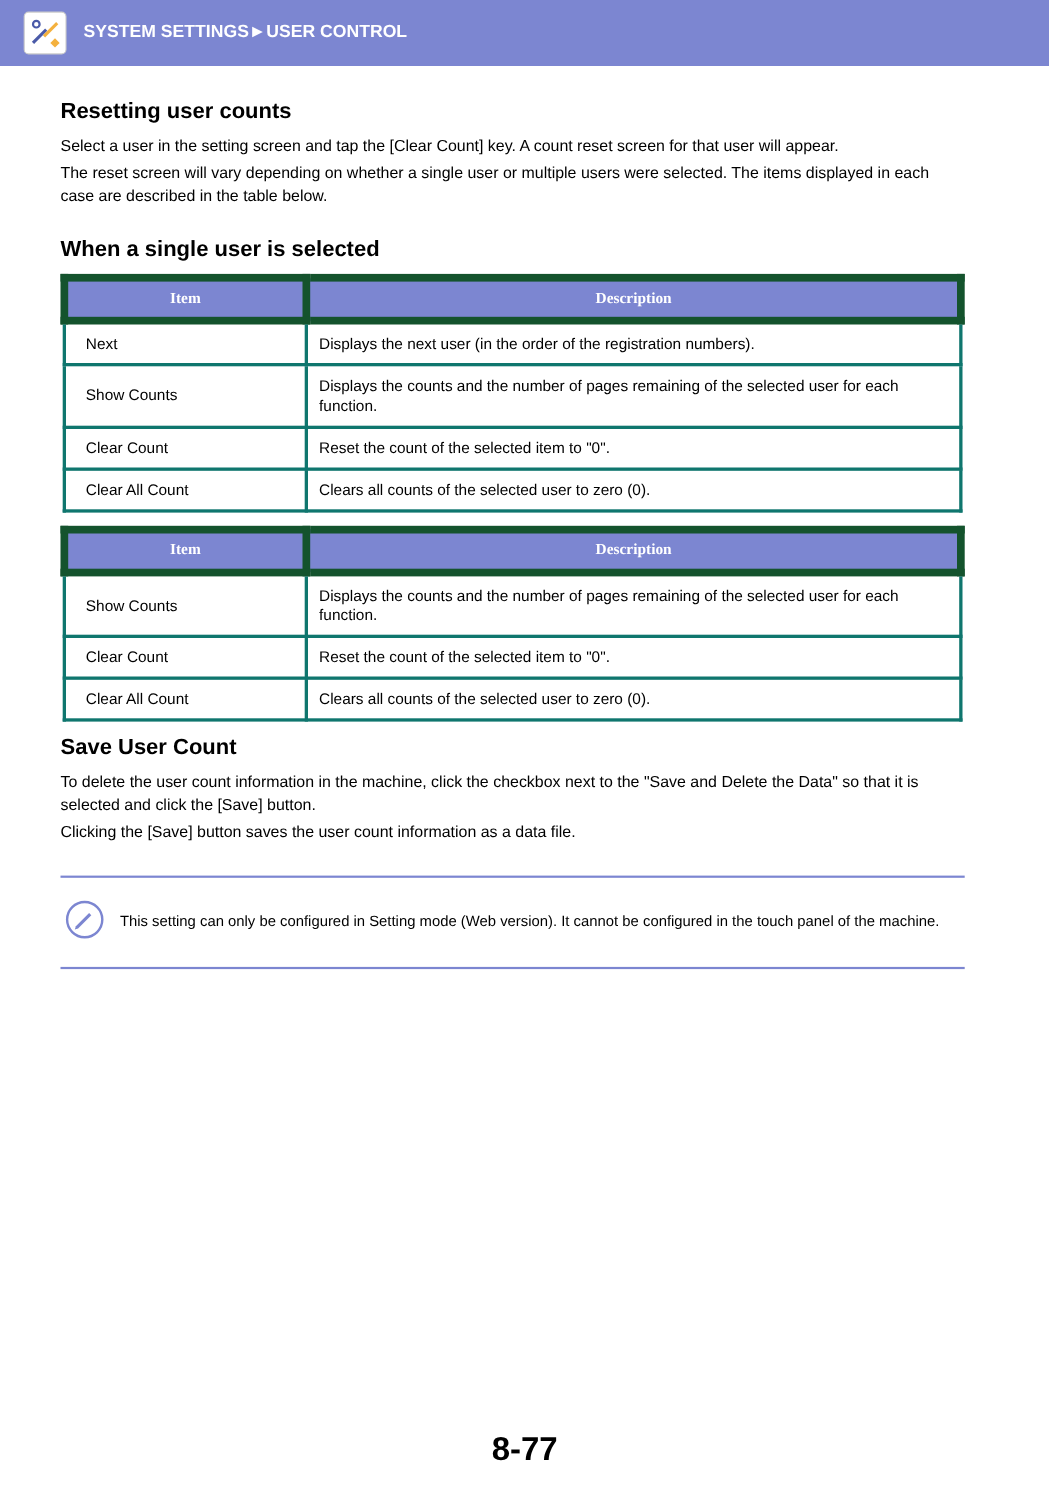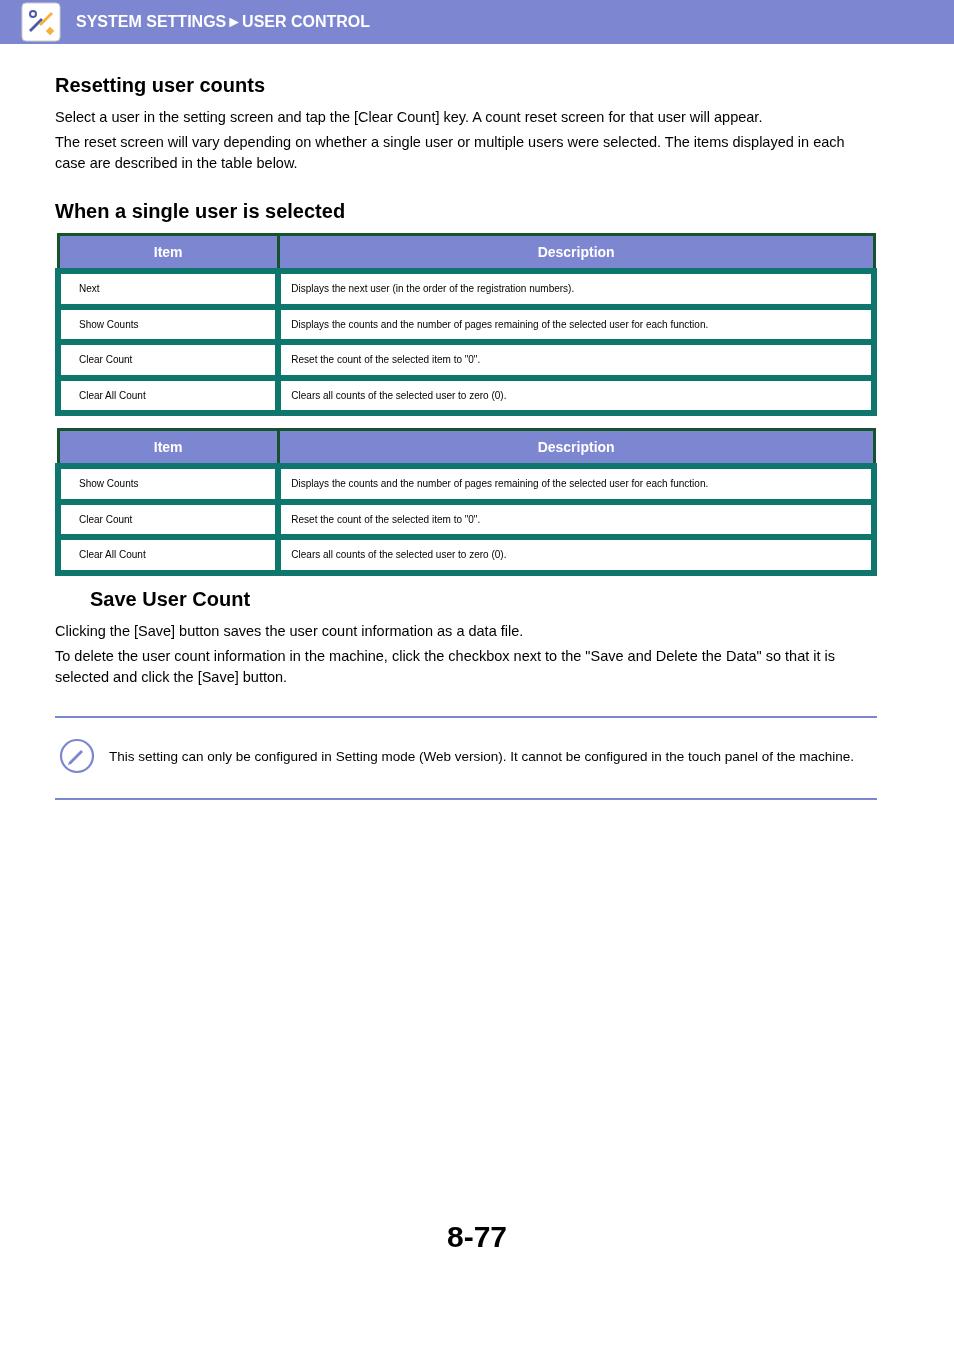--- a/index.html
+++ b/index.html
@@ -5,21 +5,21 @@
   * { box-sizing: border-box; margin: 0; padding: 0; }
   body {
     font-family: Arial, Helvetica, sans-serif;
     background: #ffffff;
     width: 954px;
     margin: 0 auto;
     color: #000;
   }
   .top-bar {
     background: #7c86d1;
-    height: 44px;
+    height: 60px;
     display: flex;
     align-items: center;
     padding-left: 20px;
     color: #fff;
     font-weight: bold;
     font-size: 16px;
   }
   .top-bar .icon-box {
     width: 42px;
     height: 42px;
@@ -49,26 +49,27 @@
     margin-top: 10px;
     margin-bottom: 12px;
   }
   table.data th {
     background: #7c86d1;
     color: #fff;
     font-weight: bold;
     font-size: 14px;
     text-align: center;
     padding: 8px;
-    border: 3px solid #14532d;
+    border: 7px solid #14532d;
+    font-family: Liberation Serif, serif;
   }
   table.data td {
-    border: 6px solid #0f766e;
+    border: 3px solid #0f766e;
     padding: 8px 10px;
-    font-size: 10px;
+    font-size: 14px;
     line-height: 1.35;
     vertical-align: middle;
   }
   table.data td.item-col {
     width: 27%;
     padding-left: 18px;
   }
   .note-block {
     margin-top: 28px;
   }
@@ -166,23 +167,23 @@
         <td class="item-col">Clear Count</td>
         <td>Reset the count of the selected item to "0".</td>
       </tr>
       <tr>
         <td class="item-col">Clear All Count</td>
         <td>Clears all counts of the selected user to zero (0).</td>
       </tr>
     </tbody>
   </table>
 
-  <h3 class="section-title" style="margin-top:8px;margin-left:35px;">Save User Count</h3>
+  <h3 class="section-title" style="margin-top:8px;">Save User Count</h3>
+  <p class="body">To delete the user count information in the machine, click the checkbox next to the "Save and Delete the Data" so that it is selected and click the [Save] button.</p>
   <p class="body">Clicking the [Save] button saves the user count information as a data file.</p>
-  <p class="body">To delete the user count information in the machine, click the checkbox next to the "Save and Delete the Data" so that it is selected and click the [Save] button.</p>
 
   <div class="note-block">
     <div class="note-rule"></div>
     <div class="note-body">
       <span class="pencil-icon">
         <svg width="36" height="36" viewBox="0 0 36 36">
           <circle cx="18" cy="18" r="16" fill="none" stroke="#7c86d1" stroke-width="2.2"></circle>
           <path d="M10 24 L22 12 L24 14 L12 26 L9 27 Z" fill="#7c86d1"></path>
         </svg>
       </span>

